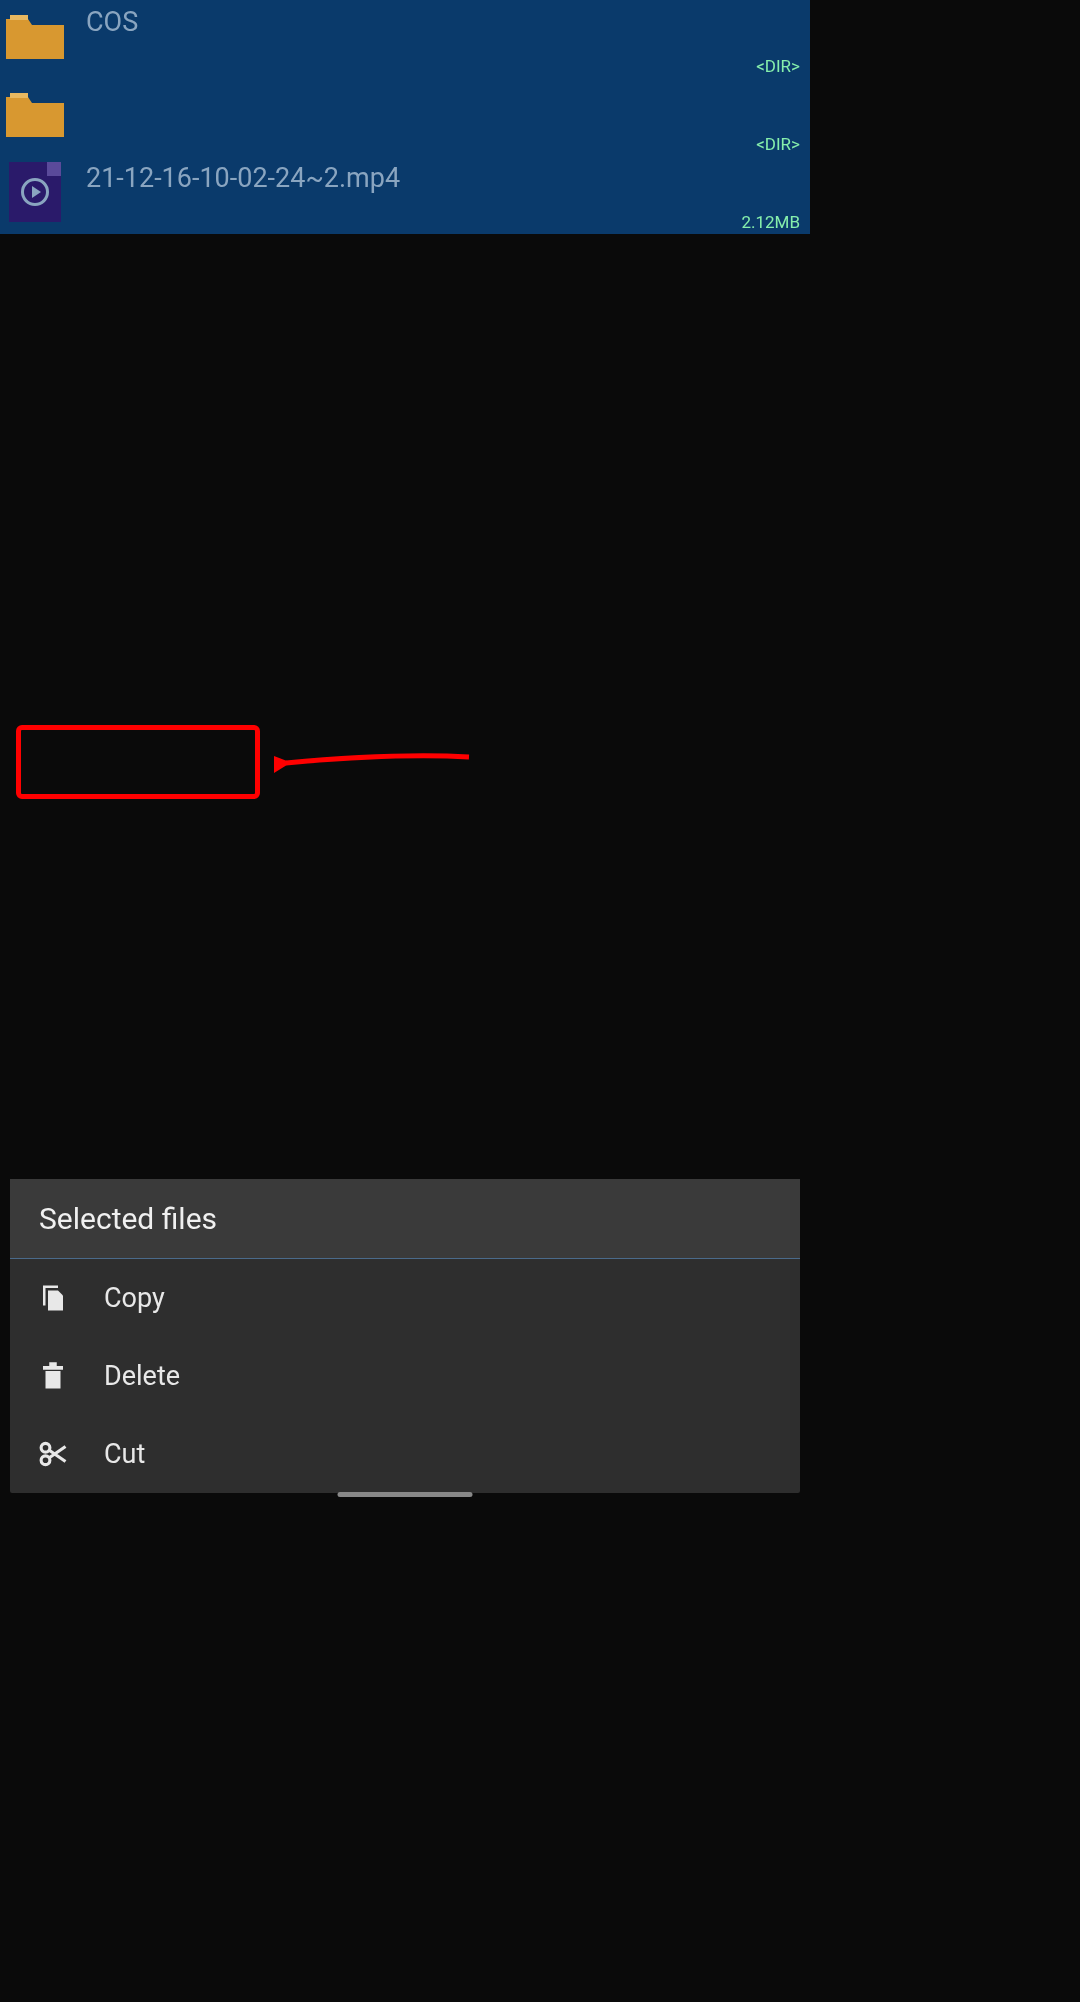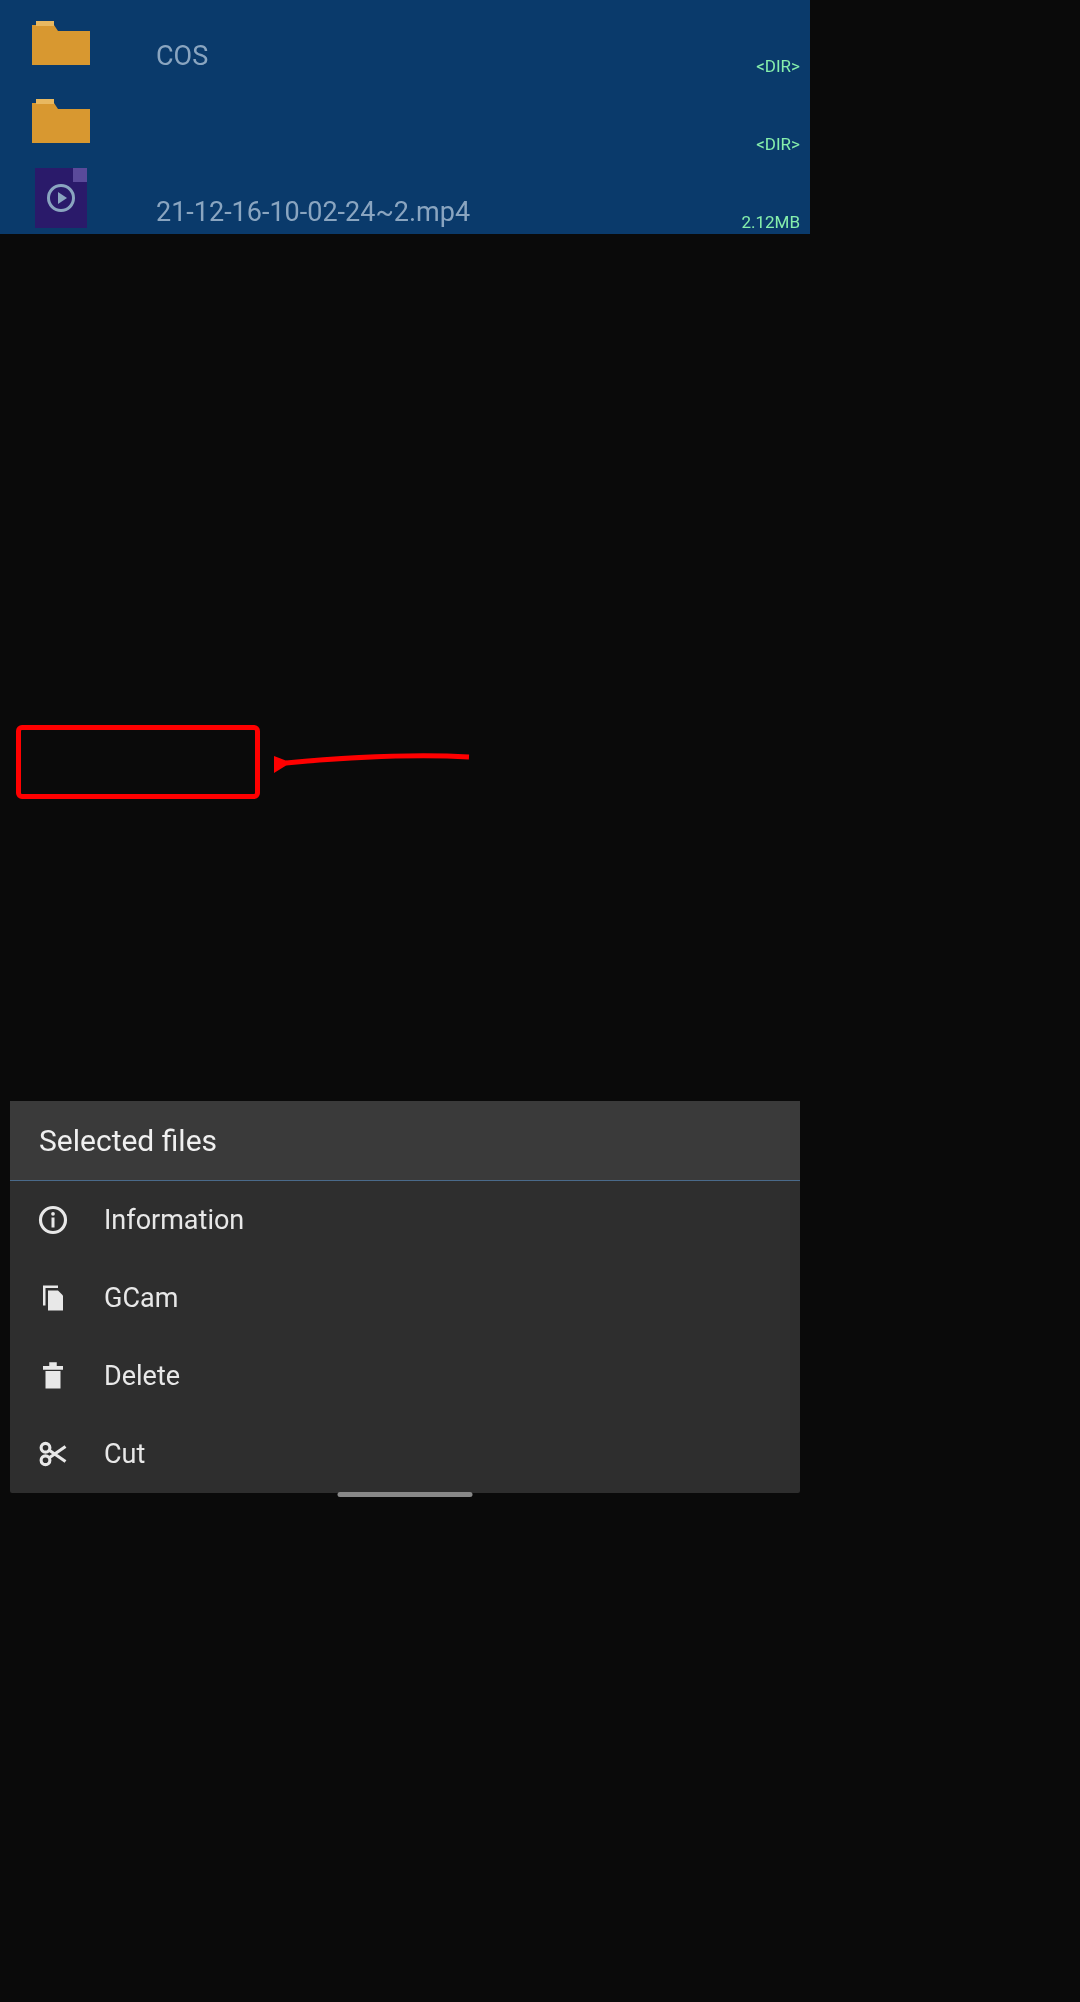--- a/index.html
+++ b/index.html
@@ -14,25 +14,24 @@
       font-family: -apple-system, BlinkMacSystemFont, 'Segoe UI', Roboto, sans-serif;
       overflow: hidden;
       position: relative;
     }
     .file-list {
       background: #0a3a6b;
       position: relative;
     }
     .file-item {
       display: flex;
-      align-items: flex-end;
-      padding: 6px 26px;
+      align-items: flex-start;
+      padding: 6px 0;
       position: relative;
       height: 78px;
-      gap: 44px;
     }
     .file-icon {
       width: 70px;
       height: 60px;
       margin-right: 16px;
       display: flex;
       align-items: center;
       justify-content: center;
     }
     .folder-icon {
@@ -211,39 +210,29 @@
   </div>
 
 </div>
 
 <div class="dark-area"></div>
 
 <div class="context-menu">
   <div class="menu-header">Selected files</div>
 
 
-  <div class="menu-item">
-    <div class="menu-item-icon">
-      <svg width="30" height="30" viewBox="0 0 24 24" fill="none">
-        <circle cx="12" cy="12" r="10" stroke="#e8e8e8" stroke-width="2.5"></circle>
-        <circle cx="12" cy="7" r="1.5" fill="#e8e8e8"></circle>
-        <rect x="10.8" y="10" width="2.4" height="8" fill="#e8e8e8"></rect>
-      </svg>
-    </div>
-    <div class="menu-item-label">Information</div>
-  </div>
 
   <div class="menu-item">
     <div class="menu-item-icon">
       <svg width="30" height="30" viewBox="0 0 24 24" fill="#e8e8e8">
         <path d="M4 2 L4 18 L6 18 L6 4 L16 4 L16 2 Z"></path>
         <path d="M8 6 L8 22 L20 22 L20 10 L16 6 Z"></path>
       </svg>
     </div>
-    <div class="menu-item-label">GCam</div>
+    <div class="menu-item-label">Copy</div>
   </div>
 
   <div class="menu-item">
     <div class="menu-item-icon">
       <svg width="30" height="30" viewBox="0 0 24 24" fill="#e8e8e8">
         <rect x="4" y="4" width="16" height="3"></rect>
         <rect x="9" y="1" width="6" height="3"></rect>
         <path d="M6 8 L6 22 L18 22 L18 8 Z"></path>
       </svg>
     </div>

